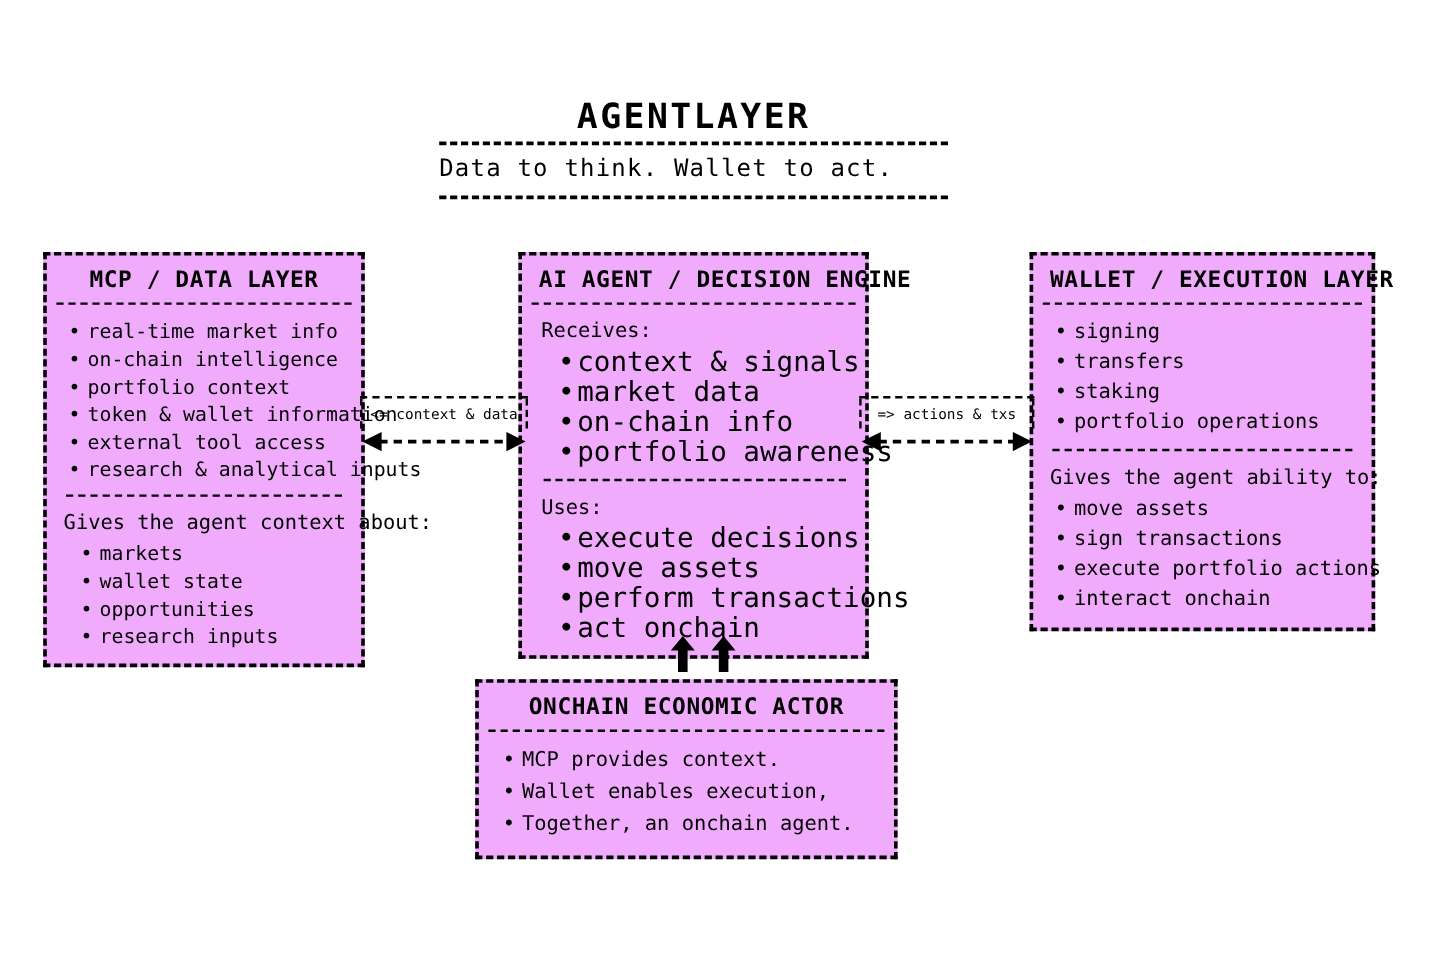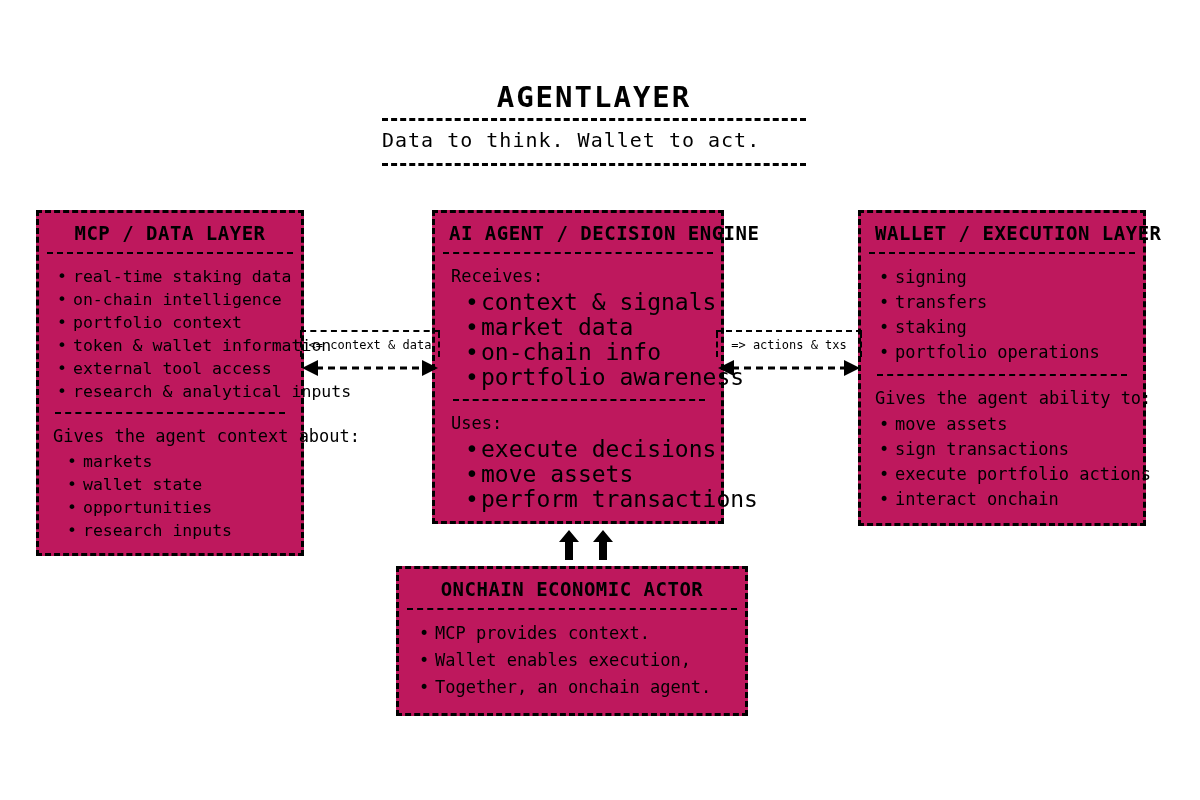--- a/index.html
+++ b/index.html
@@ -13,21 +13,21 @@
     position: relative;
     overflow: hidden;
     font-family: "DejaVu Sans Mono", "Liberation Mono", monospace;
     color: #000000;
     -webkit-font-smoothing: antialiased;
   }
 
   
   #title-block {
     position: absolute;
-    left: 382px;
+    left: 366px;
     top: 80px;
     width: 424px;
   }
   #app-title {
     font-size: 29px;
     font-weight: bold;
     letter-spacing: 2px;
     text-align: center;
     line-height: 34px;
   }
@@ -45,21 +45,21 @@
   }
 
   
   .ascii-box {
     position: absolute;
     box-sizing: border-box;
     border-top: 3px dashed #000;
     border-bottom: 3px dashed #000;
     border-left: 3px dashed #000;
     border-right: 3px dashed #000;
-    background: #be185d;
+    background: #f0abfc;
   }
   .box-title {
     font-size: 19px;
     font-weight: bold;
     letter-spacing: 0.5px;
     text-align: center;
     padding: 9px 6px 8px 6px;
     border-bottom: 2px dashed #000;
     margin: 0 8px;
     white-space: nowrap;
@@ -157,21 +157,21 @@
   <div id="app-title">AGENTLAYER</div>
   <div class="title-rule"></div>
   <div id="tagline">Data to think. Wallet to act.</div>
   <div class="title-rule"></div>
 </div>
 
 <div class="ascii-box" id="box-mcp">
   <div class="box-title">MCP / DATA LAYER</div>
   <div class="box-body">
     <ul class="blist">
-      <li>real-time staking data</li>
+      <li>real-time market info</li>
       <li>on-chain intelligence</li>
       <li>portfolio context</li>
       <li>token &amp; wallet information</li>
       <li>external tool access</li>
       <li>research &amp; analytical inputs</li>
     </ul>
     <div class="sec-divider"></div>
     <div class="sub-head">Gives the agent context about:</div>
     <ul class="blist indented">
       <li>markets</li>
@@ -191,20 +191,21 @@
       <li>market data</li>
       <li>on-chain info</li>
       <li>portfolio awareness</li>
     </ul>
     <div class="sec-divider"></div>
     <div class="sub-head">Uses:</div>
     <ul class="blist indented">
       <li>execute decisions</li>
       <li>move assets</li>
       <li>perform transactions</li>
+      <li>act onchain</li>
     </ul>
   </div>
 </div>
 
 <div class="ascii-box" id="box-wallet">
   <div class="box-title">WALLET / EXECUTION LAYER</div>
   <div class="box-body">
     <ul class="blist">
       <li>signing</li>
       <li>transfers</li>

